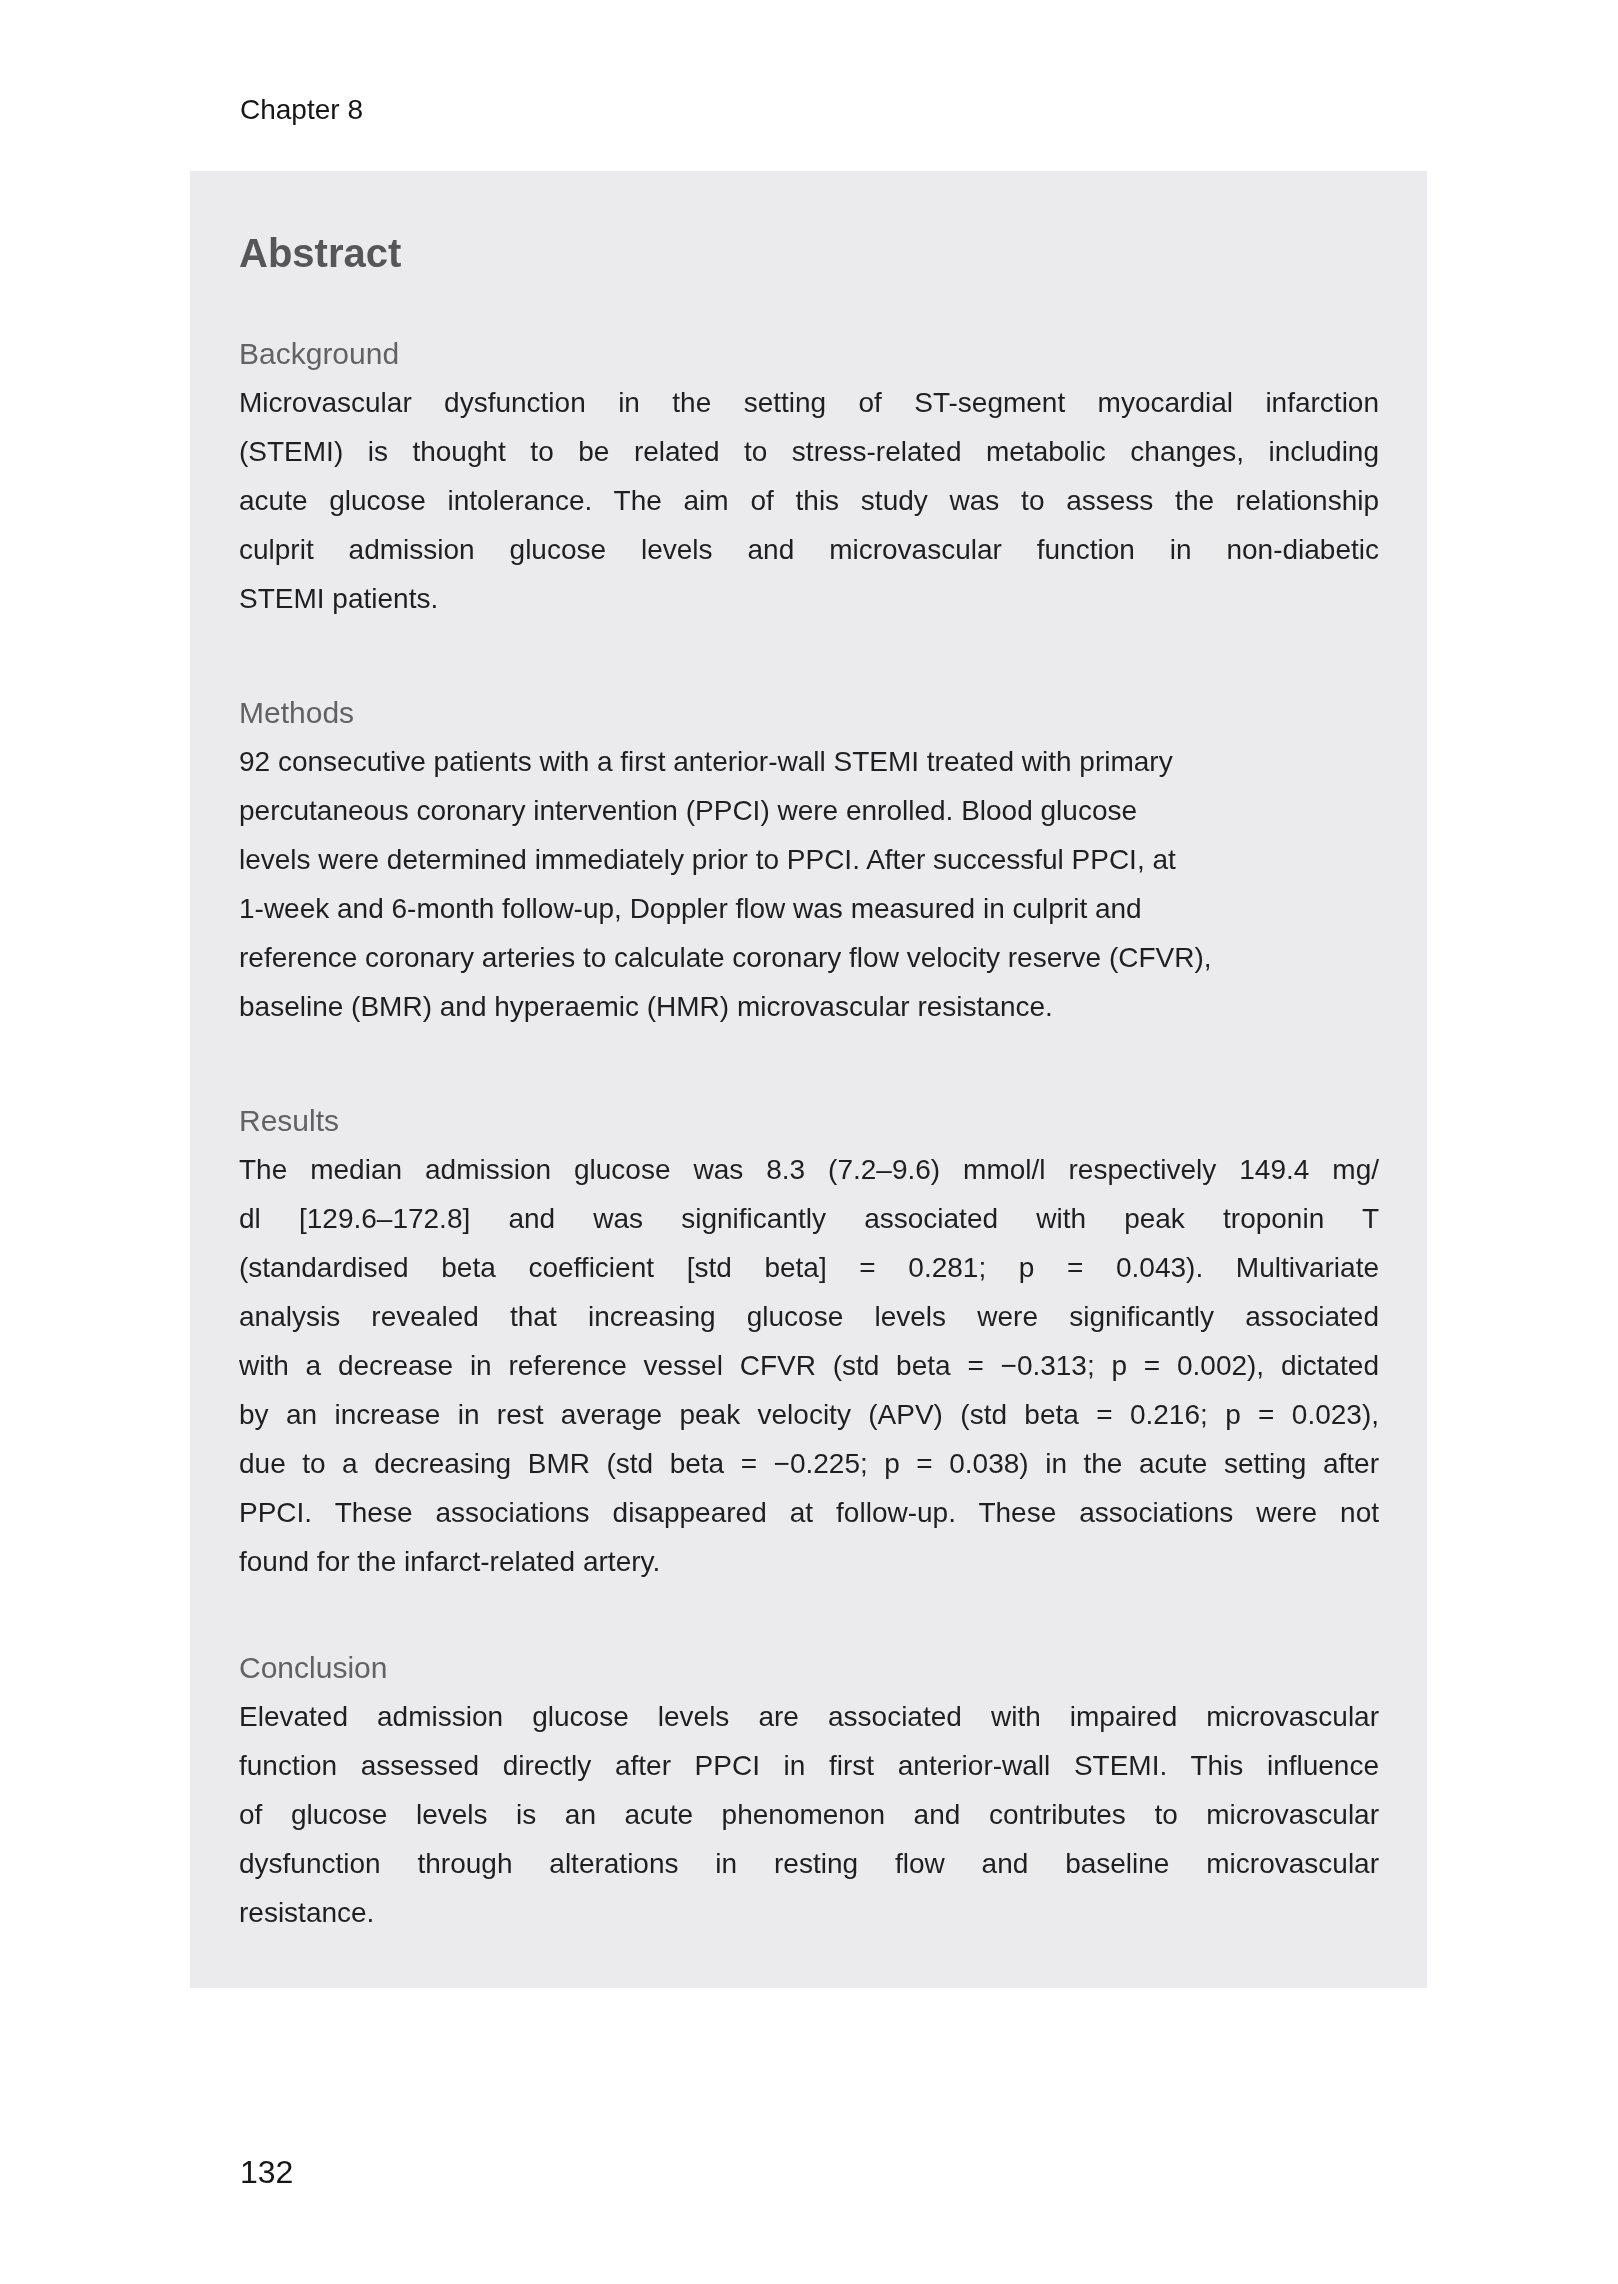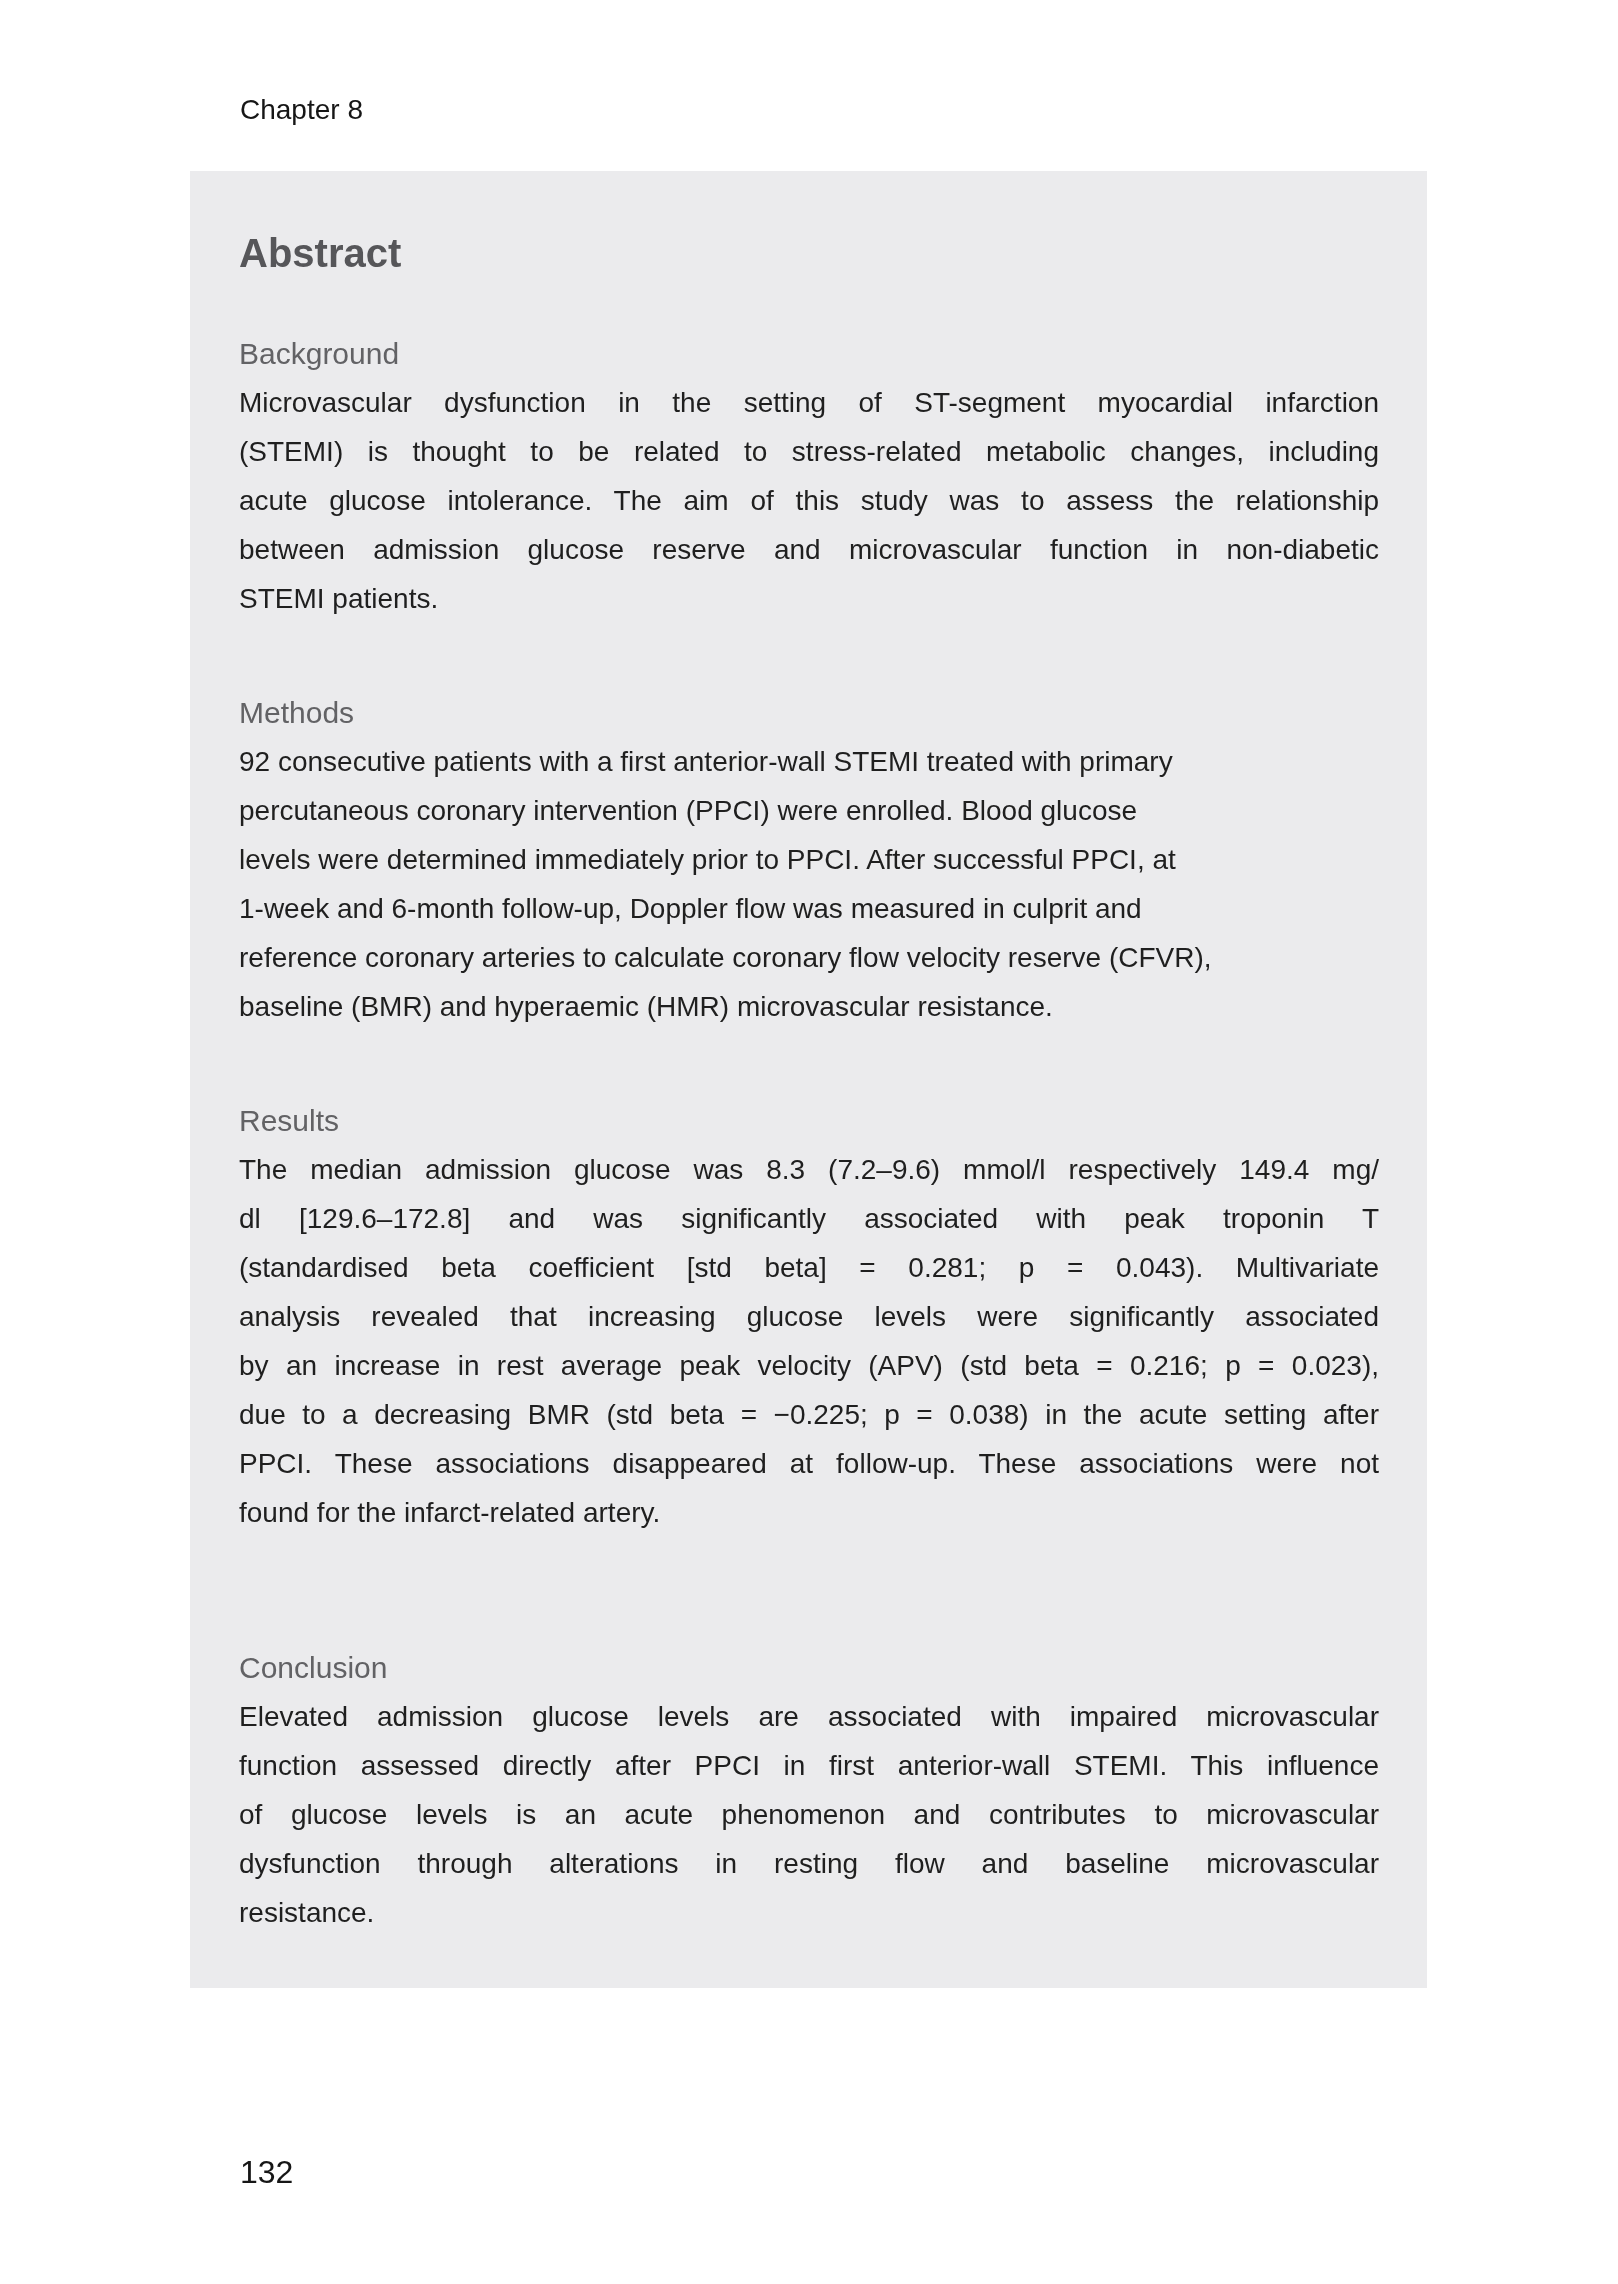--- a/index.html
+++ b/index.html
@@ -68,21 +68,21 @@
   <div class="abstract-panel">
 
     <div class="abstract-title">Abstract</div>
 
     <div class="sec sec-background">
       <div class="sec-heading">Background</div>
       <div class="sec-body">
           <div class="line j">Microvascular dysfunction in the setting of ST-segment myocardial infarction</div>
           <div class="line j">(STEMI) is thought to be related to stress-related metabolic changes, including</div>
           <div class="line j">acute glucose intolerance. The aim of this study was to assess the relationship</div>
-          <div class="line j">between admission glucose reserve and microvascular function in non-diabetic</div>
+          <div class="line j">culprit admission glucose levels and microvascular function in non-diabetic</div>
           <div class="line">STEMI patients.</div>
         </div>
     </div>
 
     <div class="sec sec-methods">
       <div class="sec-heading">Methods</div>
       <div class="sec-body">
           <div class="line">92 consecutive patients with a first anterior-wall STEMI treated with primary</div>
           <div class="line">percutaneous coronary intervention (PPCI) were enrolled. Blood glucose</div>
           <div class="line">levels were determined immediately prior to PPCI. After successful PPCI, at</div>
@@ -92,20 +92,21 @@
         </div>
     </div>
 
     <div class="sec sec-results">
       <div class="sec-heading">Results</div>
       <div class="sec-body">
           <div class="line j">The median admission glucose was 8.3 (7.2–9.6) mmol/l respectively 149.4 mg/</div>
           <div class="line j">dl [129.6–172.8] and was significantly associated with peak troponin T</div>
           <div class="line j">(standardised beta coefficient [std beta] = 0.281; p = 0.043). Multivariate</div>
           <div class="line j">analysis revealed that increasing glucose levels were significantly associated</div>
+          <div class="line j">with a decrease in reference vessel CFVR (std beta = −0.313; p = 0.002), dictated</div>
           <div class="line j">by an increase in rest average peak velocity (APV) (std beta = 0.216; p = 0.023),</div>
           <div class="line j">due to a decreasing BMR (std beta = −0.225; p = 0.038) in the acute setting after</div>
           <div class="line j">PPCI. These associations disappeared at follow-up. These associations were not</div>
           <div class="line">found for the infarct-related artery.</div>
         </div>
     </div>
 
     <div class="sec sec-conclusion">
       <div class="sec-heading">Conclusion</div>
       <div class="sec-body">

